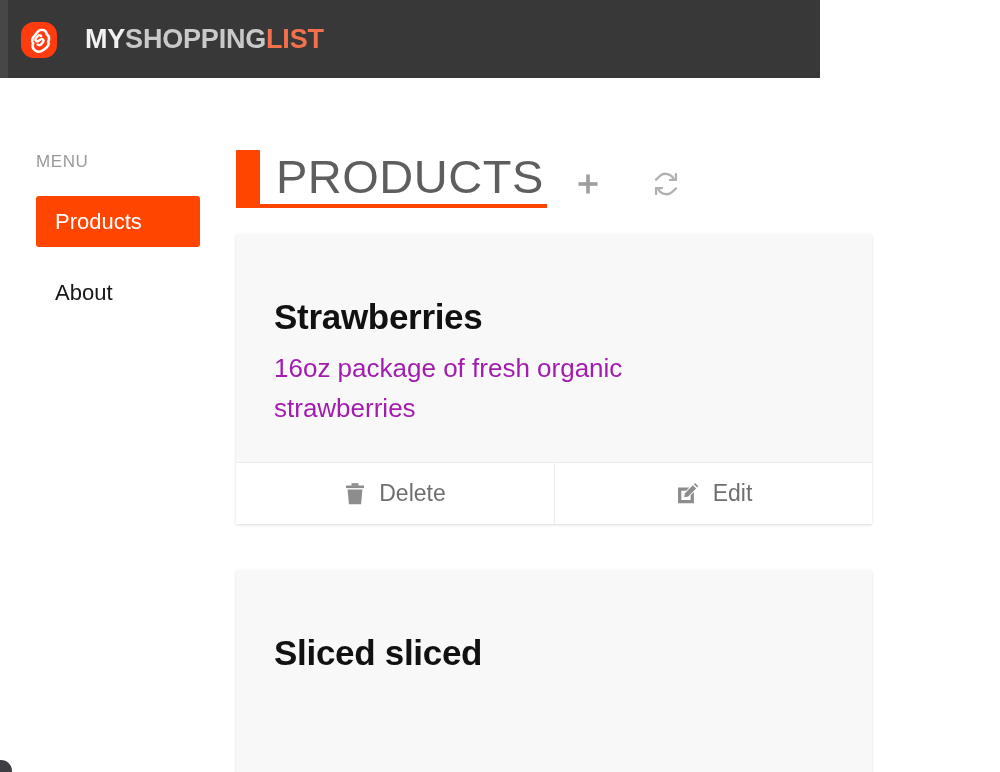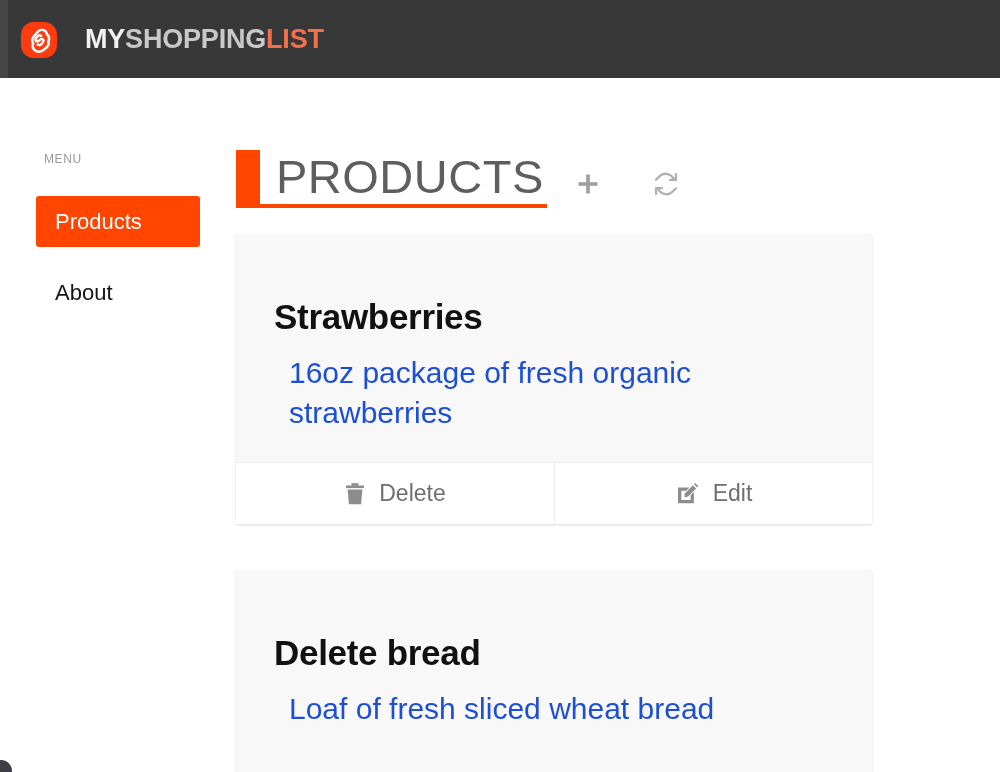--- a/index.html
+++ b/index.html
@@ -8,21 +8,21 @@
     width: 1000px; height: 772px;
     overflow: hidden;
     background: #ffffff;
     font-family: "Liberation Sans", sans-serif;
   }
 
   
   .topbar {
     position: absolute;
     left: 0; top: 0;
-    width: 1000px; height: 78px;
+    width: 820px; height: 78px;
     background: #383838;
     display: flex;
     align-items: center;
   }
   .topbar-left-strip {
     position: absolute;
     left: 0; top: 0;
     width: 8px; height: 78px;
     background: #474747;
   }
@@ -46,24 +46,23 @@
 
   
   .sidebar {
     position: absolute;
     left: 0; top: 78px;
     width: 236px; height: 694px;
   }
   .menu-label {
     position: absolute;
     left: 36px; top: 74px;
-    font-size: 12px;
+    font-size: 17px;
     color: #9a9a9a;
     letter-spacing: 0.6px;
-    margin-left: 8px;
   }
   .menu-item {
     position: absolute;
     left: 36px;
     width: 164px;
     display: flex;
     align-items: center;
     cursor: pointer;
     border: 0;
     background: transparent;
@@ -158,25 +157,25 @@
   }
   .card-title {
     font-size: 35px;
     font-weight: bold;
     color: #111111;
     line-height: 42px;
     margin: 16px 0 10px 0;
     letter-spacing: -0.3px;
   }
   .card-desc {
-    font-size: 30px;
+    font-size: 26px;
     font-weight: 300;
-    color: #1d4ed8;
+    color: #a21caf;
     line-height: 40px;
-    margin: 15px;
+    margin: 0;
     max-width: 440px;
   }
 
   .card-footer {
     position: absolute;
     left: 0; bottom: 0;
     width: 636px; height: 62px;
     background: #ffffff;
     border-top: 1px solid #ececec;
     display: flex;
@@ -296,21 +295,20 @@
             <path d="M19.0 3.2l1.1-1.1 3.2 3.2-1.1 1.1z" fill="#8d8d8d"></path>
           </svg>
         </span>
         <span>Edit</span>
       </button>
     </div>
   </article>
 
   <article class="card card-2">
     <div class="card-body">
-      <h2 class="card-title">Delete bread</h2>
-      <p class="card-desc">Loaf of fresh sliced wheat bread</p>
+      <h2 class="card-title">Sliced sliced</h2>
     </div>
 
   </article>
 
 </main>
 
 <div class="corner-artifact"></div>
 
 </body></html>

